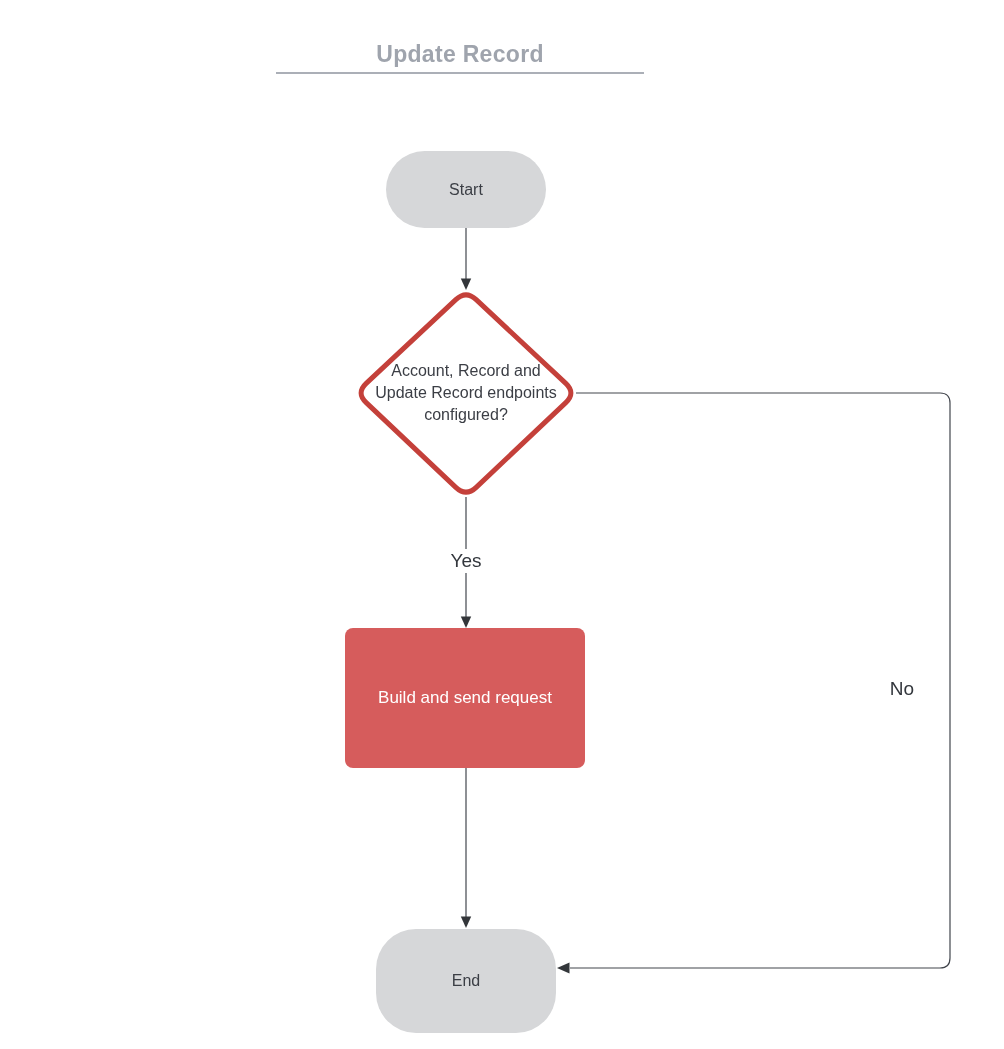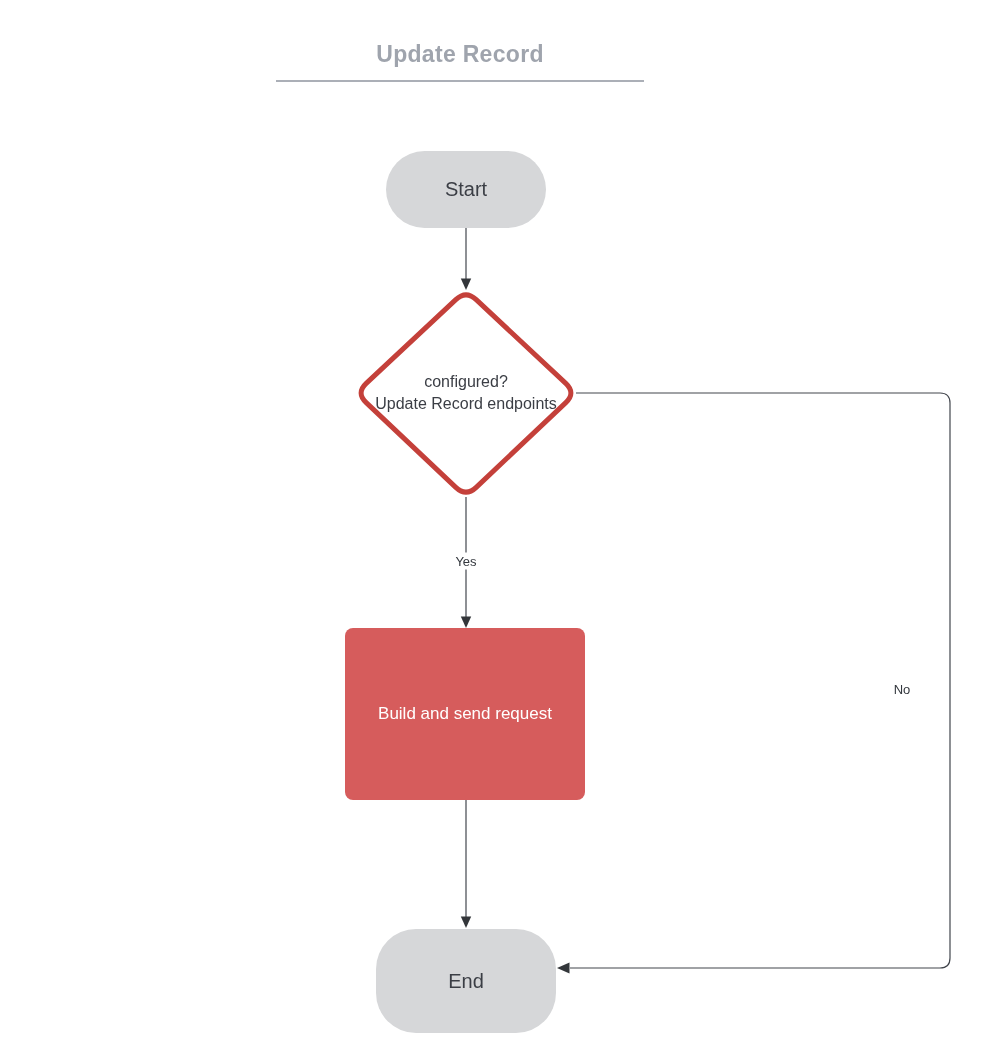--- a/index.html
+++ b/index.html
@@ -21,36 +21,36 @@
     position: absolute;
     left: 276px;
     top: 41px;
     width: 368px;
     text-align: center;
     font-size: 23px;
     font-weight: 700;
     letter-spacing: 0.3px;
     color: #9fa4ad;
     line-height: 27px;
-    padding-bottom: 12px;
+    padding-bottom: 4px;
     border-bottom: 2px solid #abafb7;
   }
   .connector-layer {
     position: absolute;
     left: 0;
     top: 0;
     z-index: 1;
   }
   .node {
     position: absolute;
     display: flex;
     align-items: center;
     justify-content: center;
     text-align: center;
-    font-size: 20px;
+    font-size: 16px;
     color: #3b3e45;
     z-index: 2;
     box-sizing: border-box;
   }
   .terminator {
     background: #d6d7d9;
   }
   .node-start {
     left: 386px;
     top: 151px;
@@ -62,21 +62,21 @@
     left: 376px;
     top: 929px;
     width: 180px;
     height: 104px;
     border-radius: 40px;
   }
   .node-process {
     left: 345px;
     top: 628px;
     width: 240px;
-    height: 172px;
+    height: 140px;
     border-radius: 8px;
     background: #d65c5c;
     color: #ffffff;
     font-size: 17px;
   }
   .decision-label {
     position: absolute;
     left: 466px;
     top: 393px;
     transform: translate(-50%, -50%);
@@ -86,21 +86,21 @@
     line-height: 22px;
     color: #3b3e45;
     z-index: 2;
   }
   .decision-label span { display: block; }
   .edge-label {
     position: absolute;
     transform: translate(-50%, -50%);
     background: #ffffff;
     padding: 1px 4px;
-    font-size: 13px;
+    font-size: 19px;
     color: #33373d;
     z-index: 3;
   }
   .edge-label-yes { left: 466px; top: 561px; }
   .edge-label-no  { left: 902px; top: 689px; }
   .connector {
     stroke: #42464d;
     stroke-width: 1.2;
     fill: none;
   }
@@ -136,22 +136,23 @@
 
     <path class="connector" d="M466 768 L466 918"></path>
     <polygon class="arrowhead" points="466,928 460.8,916.5 471.2,916.5"></polygon>
   </svg>
 
   <div class="node terminator node-start">
     <span>Start</span>
   </div>
 
   <div class="decision-label">
+    <span>Account, Record and</span>
+    <span>Update Record endpoints</span>
     <span>configured?</span>
-    <span>Update Record endpoints</span>
   </div>
 
   <div class="edge-label edge-label-yes">Yes</div>
 
   <div class="edge-label edge-label-no">No</div>
 
   <div class="node node-process">
     <span>Build and send request</span>
   </div>
 

